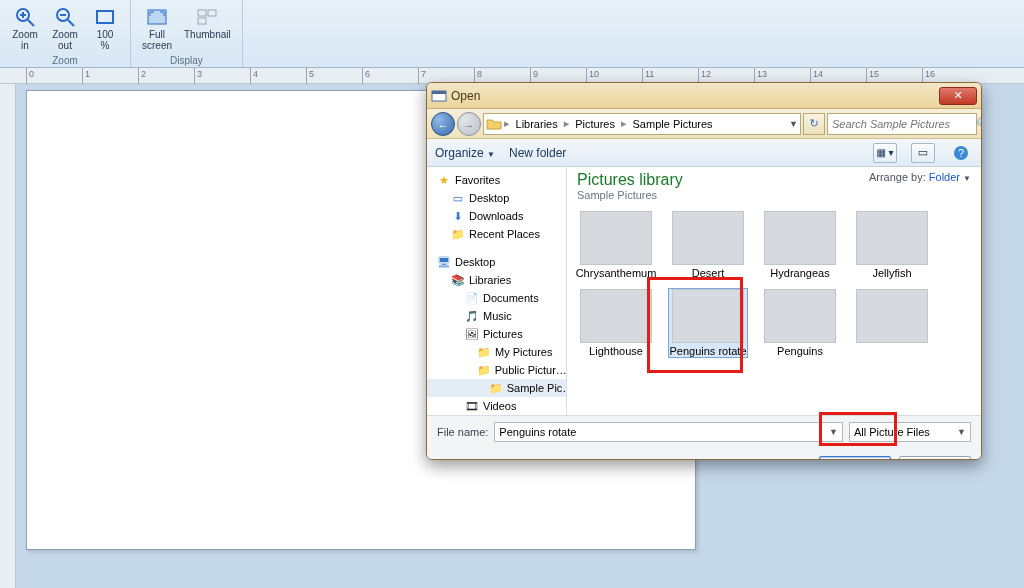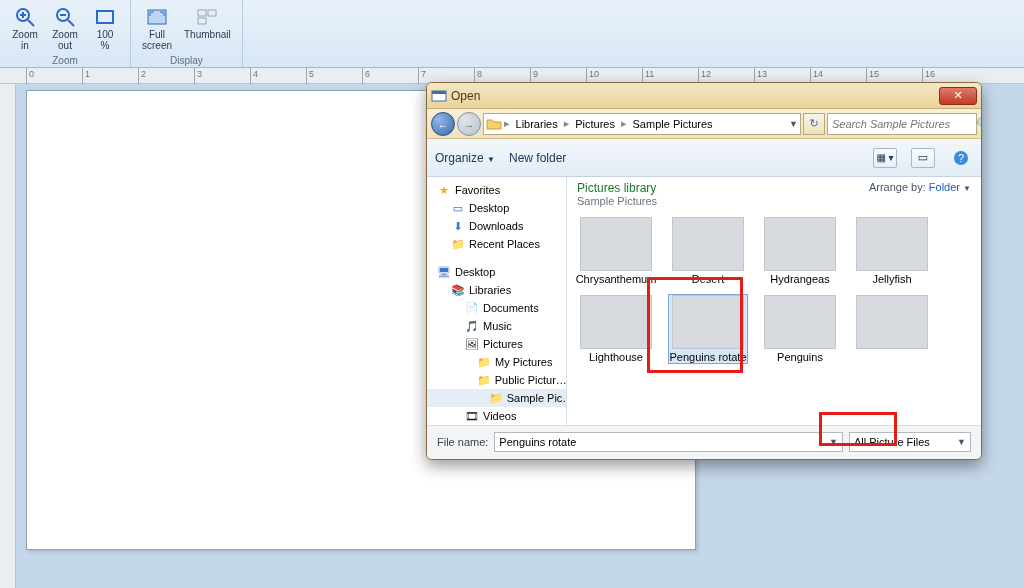--- a/index.html
+++ b/index.html
@@ -35,37 +35,37 @@
   .addrbar { height: 30px; background: linear-gradient(#f7efd8,#efe3bd); border-bottom: 1px solid #d3c08e; display: flex; align-items: center; padding: 0 4px; gap: 2px; font-size: 11px; }
   .navbtn { width: 24px; height: 24px; border-radius: 50%; background: radial-gradient(circle at 30% 30%, #8fb8e8, #3a6aa8); border: 1px solid #2a4f80; display: flex; align-items: center; justify-content: center; color: #fff; }
   .navbtn.fwd { background: radial-gradient(circle at 30% 30%, #e2e6ea, #b8c0c8); border-color: #8a929a; color: #6a727a; }
   .crumbbox { flex: 1; height: 22px; border: 1px solid #b8a978; background: #fff; display: flex; align-items: center; padding: 0 2px; gap: 0; }
   .crumbbox .c { padding: 0 4px; }
   .crumbbox .sep { color: #888; padding: 0 2px; }
   .addrbtn { width: 22px; height: 22px; border: 1px solid #b8a978; background: linear-gradient(#f9f4e4,#ece0bc); display: flex; align-items: center; justify-content: center; }
   .searchbox { width: 150px; height: 22px; border: 1px solid #b8a978; background: #fff; display: flex; align-items: center; padding: 0 4px; color: #9a9a9a; font-style: italic; }
   .searchbox input { border: none; flex: 1; font-size: 11px; outline: none; background: transparent; font-style: italic; color: #9a9a9a; }
 
-  .toolbar { height: 38px; background: linear-gradient(#f3f7fb,#e2ecf5); border-bottom: 1px solid #c6d3de; display: flex; align-items: center; padding: 0 8px; gap: 14px; font-size: 12px; color: #1a3a60; }
+  .toolbar { height: 28px; background: linear-gradient(#f3f7fb,#e2ecf5); border-bottom: 1px solid #c6d3de; display: flex; align-items: center; padding: 0 8px; gap: 14px; font-size: 12px; color: #1a3a60; }
   .toolbar .spacer { flex: 1; }
   .tbicon { width: 24px; height: 20px; border: 1px solid #a7b9c9; background: linear-gradient(#fbfdff,#e6eef5); border-radius: 2px; display: flex; align-items: center; justify-content: center; }
 
   .dlgbody { display: flex; height: 248px; }
   .tree { width: 140px; border-right: 1px solid #d7dde2; overflow: hidden; font-size: 11px; padding: 4px 0; }
   .tree .node { display: flex; align-items: center; gap: 4px; padding: 2px 4px 2px 10px; white-space: nowrap; }
   .tree .node.l2 { padding-left: 24px; }
   .tree .node.l3 { padding-left: 38px; }
   .tree .node.l4 { padding-left: 50px; }
   .tree .node.sel { background: #e4edf6; }
   .tree .ico { width: 14px; height: 14px; display: inline-flex; align-items: center; justify-content: center; }
   .tree .gap { height: 10px; }
 
   .content { flex: 1; padding: 4px 10px; overflow: auto; }
   .libhdr { display: flex; justify-content: space-between; align-items: flex-start; }
-  .libhdr h2 { color: #1a7a2a; font-weight: normal; font-size: 12px; }
+  .libhdr h2 { color: #1a7a2a; font-weight: normal; font-size: 16px; }
   .libhdr .sub { font-size: 11px; color: #6a7480; }
   .arrange { font-size: 11px; color: #4a5460; }
   .arrange a { color: #1a5acc; text-decoration: none; }
   .thumbs { display: flex; flex-wrap: wrap; gap: 10px 14px; margin-top: 10px; }
   .thumb { width: 78px; display: flex; flex-direction: column; align-items: center; font-size: 11px; text-align: center; }
   .thumb .img { width: 72px; height: 54px; border: 1px solid #bfc6cc; background: #d6dade; position: relative; overflow: hidden; }
   .thumb .cap { margin-top: 2px; line-height: 12px; }
   .thumb.sel { background: #d6e7f7; outline: 1px solid #7aa7d6; }
 
   

